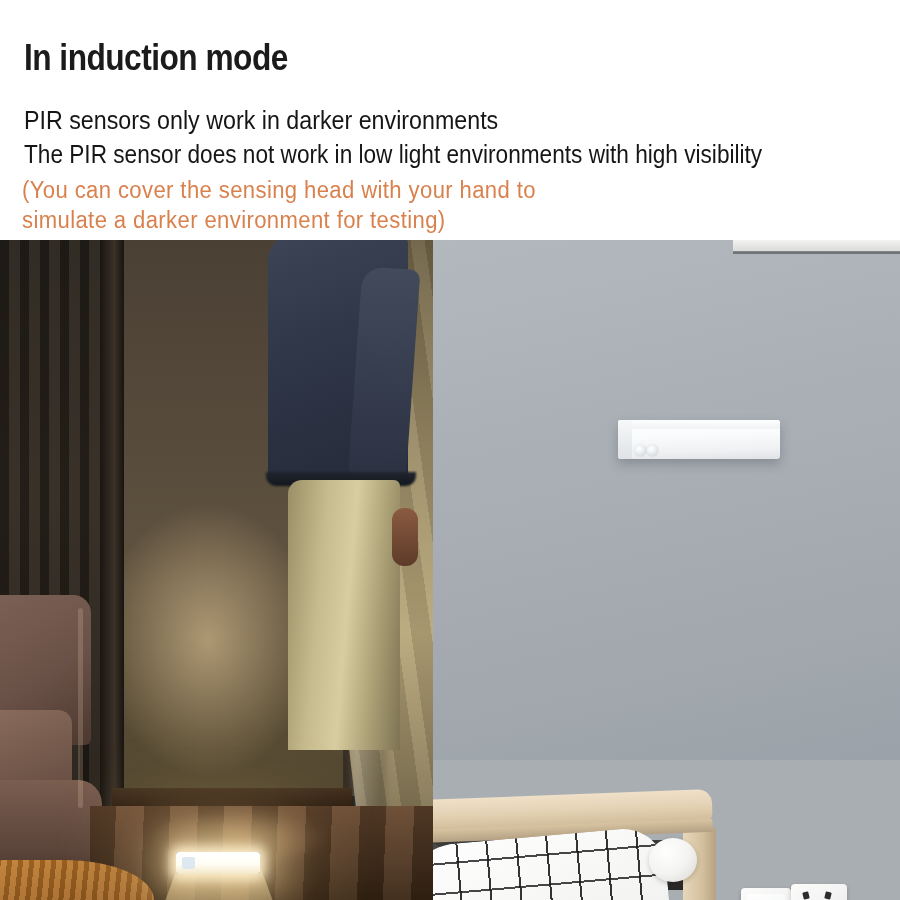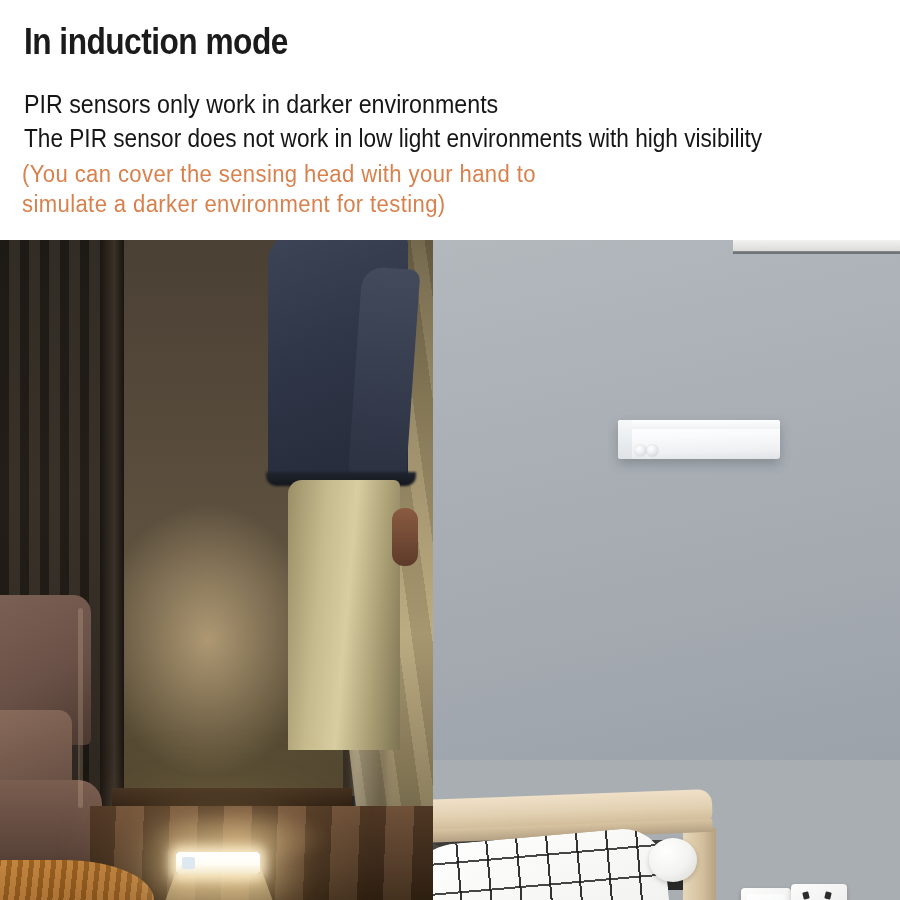--- a/index.html
+++ b/index.html
@@ -7,21 +7,21 @@
   body{
     width:900px;height:900px;
     background:#ffffff;
     font-family:"Liberation Sans", sans-serif;
     overflow:hidden;
     position:relative;
   }
   #page{position:relative;width:900px;height:900px;overflow:hidden;background:#fff;}
 
   
-  .header{position:absolute;left:0;top:0;width:900px;height:240px;background:#fff;}
+  .header{position:absolute;left:0;top:16px;width:900px;height:240px;background:#fff;}
   .title{
     position:absolute;left:24px;top:21px;
     font-size:36px;font-weight:bold;color:#1b1b1b;
     letter-spacing:-0.6px;
     transform:scaleX(0.88);transform-origin:left center;
     white-space:nowrap;
   }
   .sub{
     position:absolute;left:24px;
     color:#161616;font-size:25px;white-space:nowrap;

